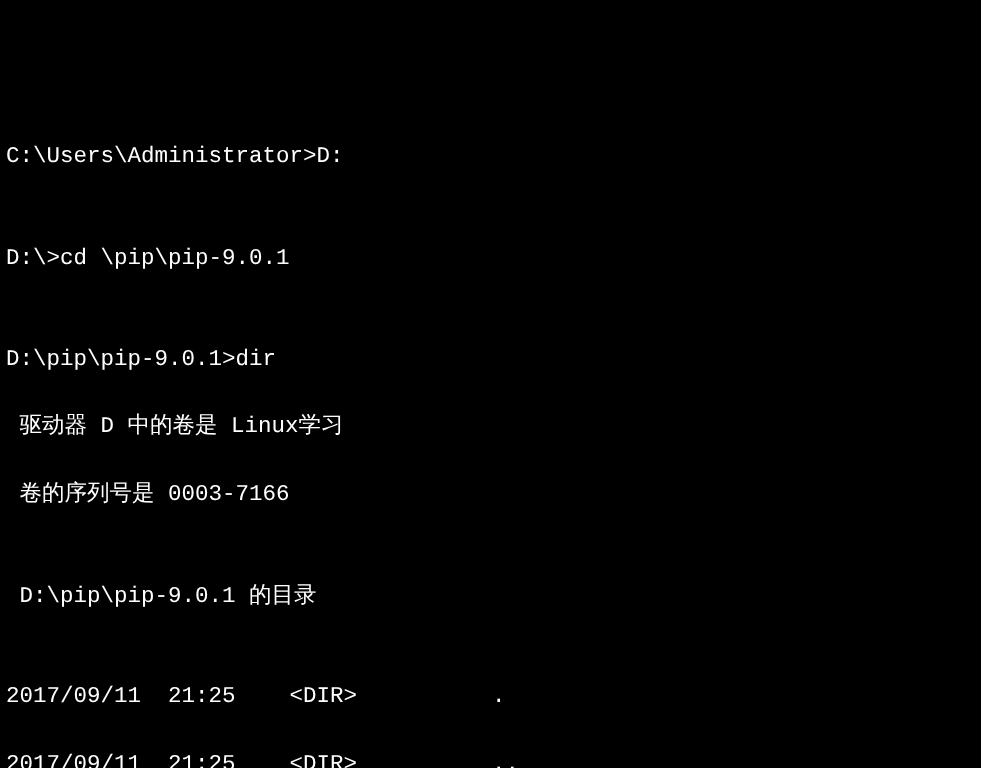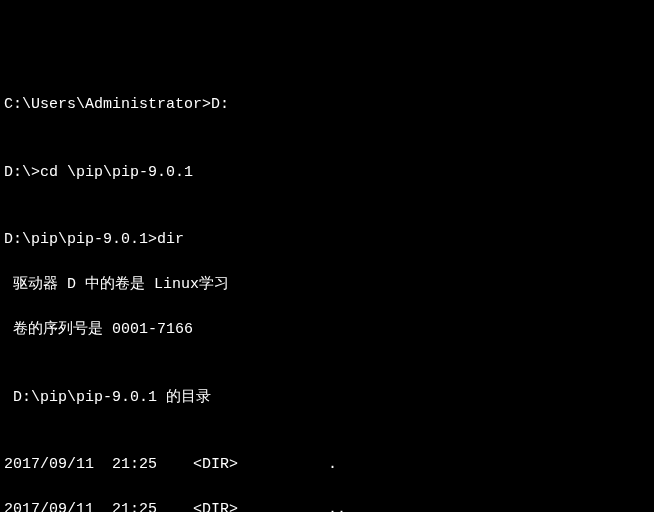--- a/index.html
+++ b/index.html
@@ -22,21 +22,21 @@
 <body>
 
 
 
 <div class="line">C:\Users\Administrator&gt;D:</div>
 <div class="line"></div>
 <div class="line">D:\&gt;cd \pip\pip-9.0.1</div>
 <div class="line"></div>
 <div class="line">D:\pip\pip-9.0.1&gt;dir</div>
 <div class="line"> 驱动器 D 中的卷是 Linux学习</div>
-<div class="line"> 卷的序列号是 0001-7166</div>
+<div class="line"> 卷的序列号是 0003-7166</div>
 <div class="line"></div>
 <div class="line"> D:\pip\pip-9.0.1 的目录</div>
 <div class="line"></div>
 <div class="line">2017/09/11  21:25    &lt;DIR&gt;          .</div>
 <div class="line">2017/09/11  21:25    &lt;DIR&gt;          ..</div>
 
 
 
 
 

